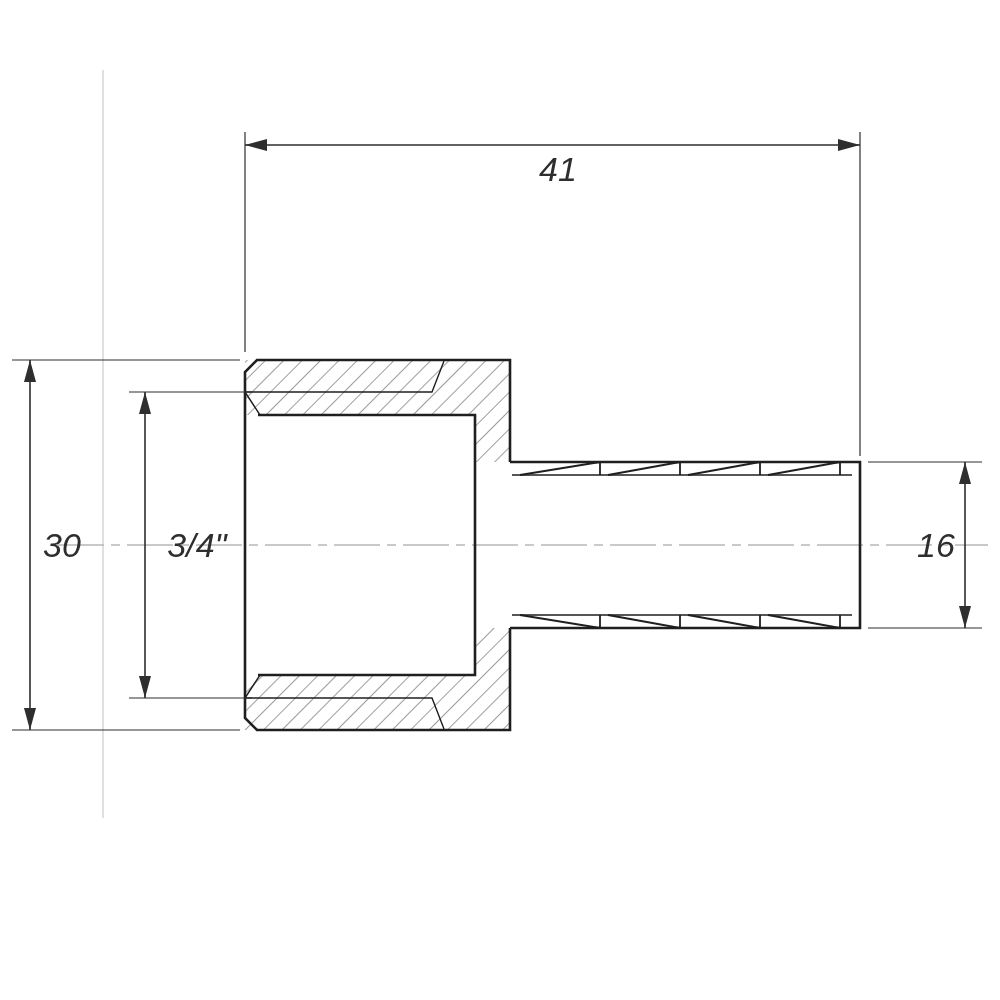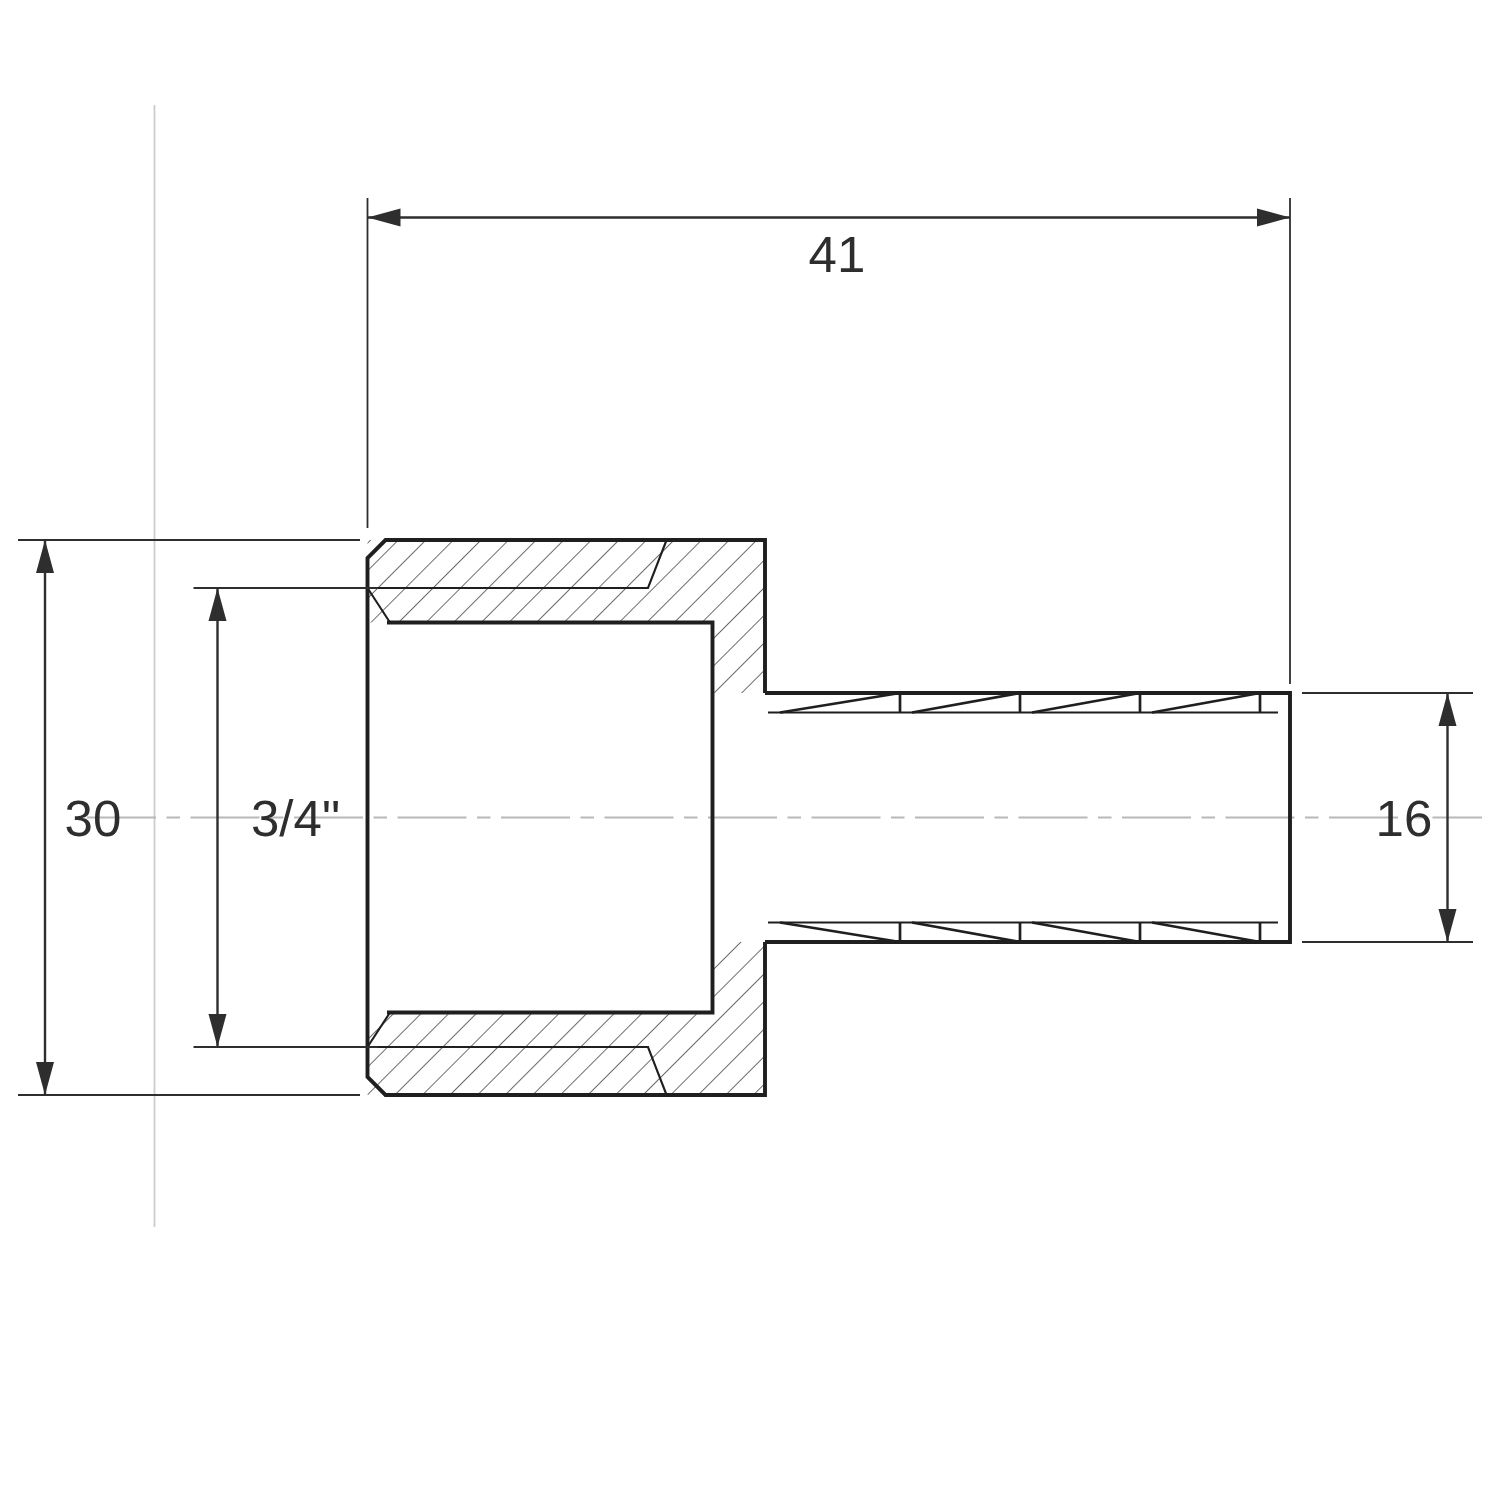--- a/index.html
+++ b/index.html
@@ -1,18 +1,19 @@
 <!DOCTYPE html>
 <html><head>
 <meta charset="utf-8">
 <style>
   html,body{margin:0;padding:0;background:#ffffff;}
   .canvas{
     width:1000px;height:1000px;background:#ffffff;position:relative;
     font-family:"Liberation Sans", sans-serif;
+    font-style:italic;
   }
   svg{display:block;}
   .outline{stroke:#1f1f1f;stroke-width:2.6;fill:none;stroke-linejoin:miter;stroke-linecap:butt;}
   .thin{stroke:#1f1f1f;stroke-width:1.4;fill:none;}
   .tooth{stroke:#1f1f1f;stroke-width:1.8;fill:none;}
   .dimline{stroke:#2e2e2e;stroke-width:1.6;fill:none;}
   .extline{stroke:#2e2e2e;stroke-width:1.2;fill:none;}
   .arrow{fill:#2e2e2e;stroke:none;}
   .construction{stroke:#cccccc;stroke-width:1.2;fill:none;}
   .centerline{stroke:#b8b8b8;stroke-width:1.4;fill:none;}

